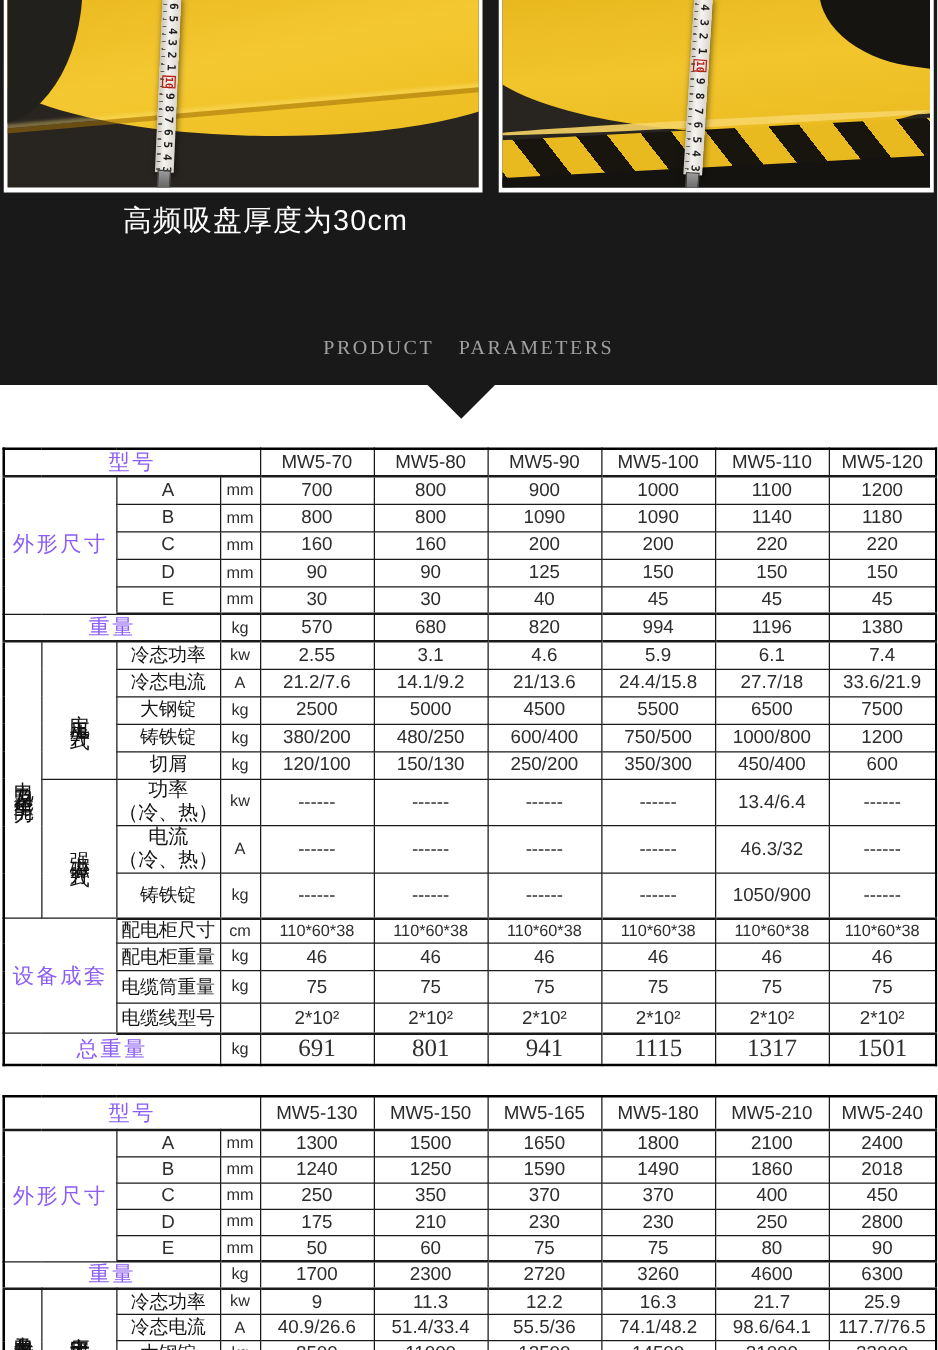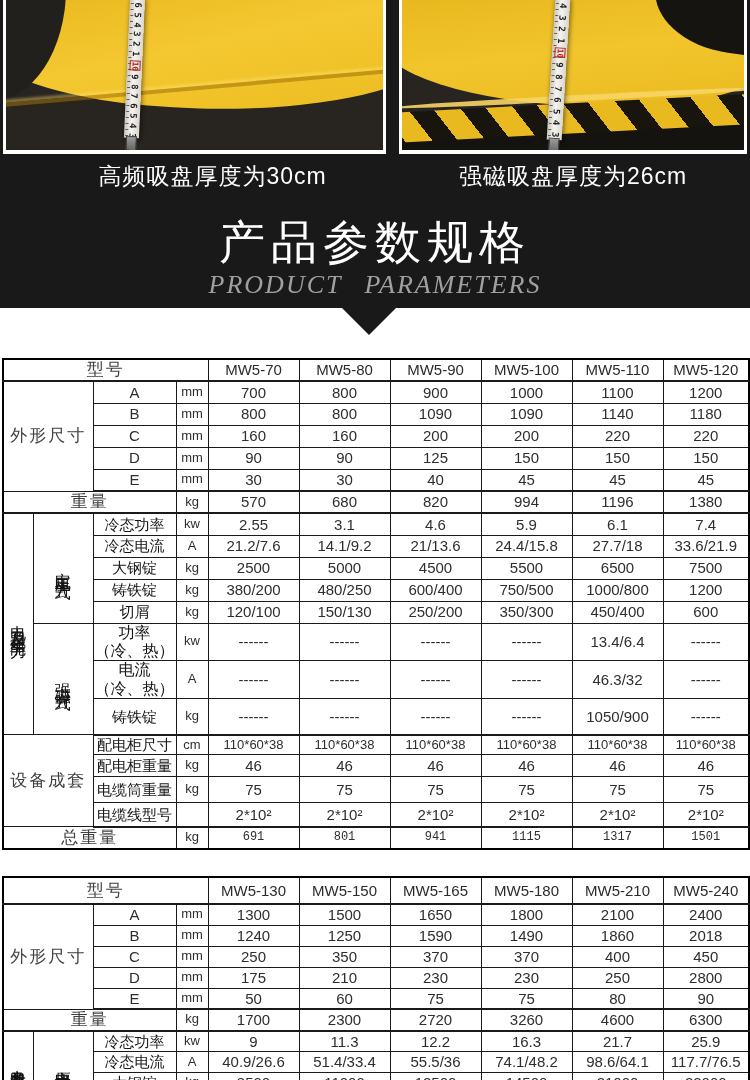--- a/index.html
+++ b/index.html
@@ -54,22 +54,22 @@
         width:10px;margin:1px auto;box-sizing:border-box;}
 
   .caption{position:absolute;top:161px;color:#fdfdfd;font-size:23px;text-align:center;
            letter-spacing:1px;}
   .cap-l{left:21px;width:383px;}
   .cap-r{left:399px;width:348px;}
 
   .banner-title{position:absolute;top:212px;left:0;width:100%;text-align:center;color:#ffffff;
                 font-size:46px;font-weight:500;letter-spacing:6px;}
   .banner-sub{position:absolute;top:270px;left:0;width:100%;text-align:center;color:#a0a0a0;
-              font-size:26px;letter-spacing:2px;word-spacing:14px;
-              font-family:"Liberation Serif",serif;font-style:italic;}
+              font-size:16px;letter-spacing:2px;word-spacing:14px;
+              font-family:"Liberation Serif",serif;}
   .tri{position:absolute;top:308px;left:342px;width:0;height:0;
        border-left:27px solid transparent;border-right:27px solid transparent;
        border-top:27px solid #191919;}
 
   
   .tblwrap1{position:absolute;top:358px;left:2px;width:746px;}
   .tblwrap2{position:absolute;top:876px;left:2px;width:746px;}
   table.spec{border-collapse:collapse;table-layout:fixed;width:746px;border:2px solid #000;}
   .spec td{border:1px solid #1a1a1a;text-align:center;vertical-align:middle;padding:0;
            color:#2e2e2e;font-size:15px;line-height:1.15;white-space:pre-line;overflow:hidden;}
@@ -80,26 +80,26 @@
   .t1 tr:nth-child(15){height:36px;}
   .t1 tr:nth-child(16){height:20px;}
   .t1 tr:nth-child(18){height:26px;}
   .t1 tr:nth-child(19){height:24px;}
   .t2 tr:nth-child(1){height:27px;}
   .t1 tr:nth-child(1) td,.t1 tr:nth-child(6) td,.t1 tr:nth-child(7) td,
   .t1 tr:nth-child(15) td,.t1 tr:nth-child(19) td{border-bottom-width:2px;}
   .t2 tr:nth-child(1) td,.t2 tr:nth-child(6) td,.t2 tr:nth-child(7) td{border-bottom-width:2px;}
 
   .spec td.lbl{color:#151515;}
-  .spec td.big{font-size:17px;letter-spacing:2px;color:#404040;}
+  .spec td.big{font-size:17px;letter-spacing:2px;color:#8b5cf6;}
   .spec td.model{font-size:15px;color:#2b2b2b;}
   .spec td.unit{font-size:13px;}
   .spec td.sm{font-size:13px;}
   .spec td.two{font-size:16px;}
-  .spec td.serif{font-family:Liberation Mono, monospace;font-size:12px;}
+  .spec td.serif{font-family:Liberation Serif, serif;font-size:20px;}
   .spec td.vert .vtext{display:inline-block;writing-mode:vertical-lr;text-orientation:upright;
         font-size:16px;letter-spacing:3px;line-height:1.1;color:#111;}
   .spec td.clip .vtext{height:54px;overflow:hidden;letter-spacing:1px;}
 </style>
 </head>
 <body>
 
 <div class="page">
 
   <div class="hero">
@@ -146,23 +146,21 @@
             <span class="tnum">7</span>
             <span class="tnum">6</span>
             <span class="tnum">5</span>
             <span class="tnum">4</span>
             <span class="tnum">3</span>
           </div>
       </div>
     </div>
 
     <div class="caption cap-l">高频吸盘厚度为30cm</div>
-    <div class="caption cap-r">强磁吸盘厚度为26cm</div>
-
-    <div class="banner-title">产品参数规格</div>
+
     <div class="banner-sub">PRODUCT PARAMETERS</div>
   </div>
 
   <div class="tri"></div>
 
   <div class="tblwrap1">
     <table class="spec t1">
       <colgroup>
         <col style="width:30px">
           <col style="width:60px">

